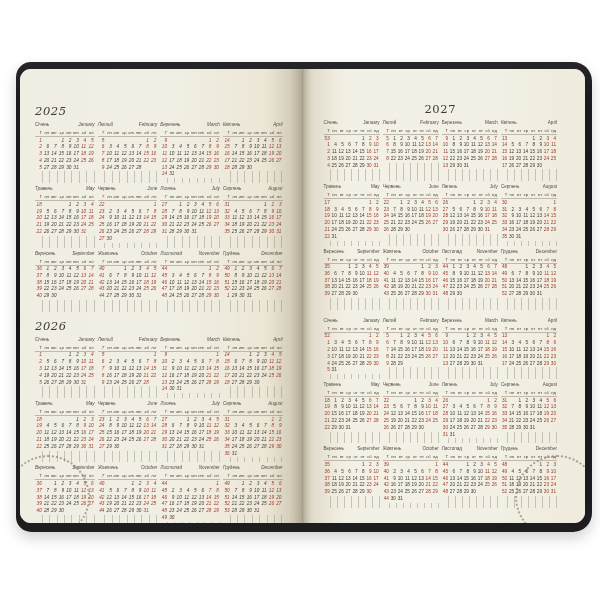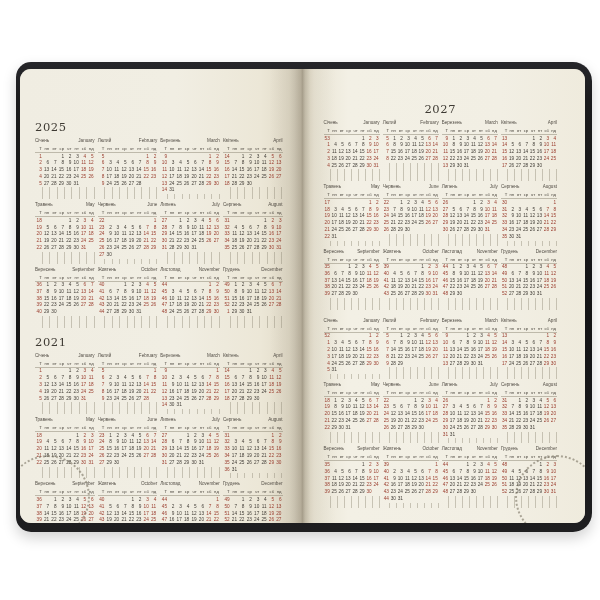--- a/index.html
+++ b/index.html
@@ -17,22 +17,23 @@
   .pages{
     position:absolute;left:4px;right:7px;top:7px;bottom:9px;
     border-radius:11px;overflow:hidden;background:#f1eee3;
     box-shadow:inset 0 4px 6px -3px rgba(0,0,0,.45),
                inset 0 -4px 6px -3px rgba(0,0,0,.4),
                inset 4px 0 6px -4px rgba(0,0,0,.35),
                inset -4px 0 6px -4px rgba(0,0,0,.35);
   }
   .page{position:absolute;top:0;bottom:0;width:50%;box-sizing:border-box;}
   .page.left{
-    left:0;padding:52px 20px 0 15px;
+    left:0;padding:36px 20px 0 15px;
     background:linear-gradient(90deg,#f0ede2 0%,#f1eee3 55%,#ece7d7 85%,#e0d9c6 97%,#d6cdb7 100%);
+    font-style:italic;
   }
   .page.right{
     right:0;padding:34px 28px 0 21px;
     background:linear-gradient(90deg,#d8d0bb 0%,#e9e4d4 4%,#f3f0e5 16%,#f2efe4 70%,#efebdd 100%);
   }
   .gutter{
     position:absolute;top:0;bottom:0;left:44%;width:12%;pointer-events:none;
     background:linear-gradient(90deg,rgba(70,60,45,0) 0%,rgba(70,60,45,.08) 30%,
       rgba(58,50,38,.22) 47%,rgba(58,50,38,.30) 50%,rgba(58,50,38,.16) 54%,
       rgba(70,60,45,.05) 62%,rgba(70,60,45,0) 100%);
@@ -1105,21 +1106,21 @@
                   <span class="cell"></span>
                   <span class="cell"></span>
                   <span class="cell"></span>
                   <span class="cell"></span>
                   <span class="cell"></span>
                 </div>
               </div>
             </div>
         </div>
         <div class="year-section align-left">
-          <div class="year-label">2021</div>
+          <div class="year-label">2026</div>
           <div class="months-grid">
               <div class="month">
                 <div class="month-head">
                   <span class="mn">Січень</span>
                   <span class="mn">January</span>
                 </div>
                 <div class="mrow header">
                   <span class="cell">Т</span>
                   <span class="cell">пн</span>
                   <span class="cell">вт</span>

